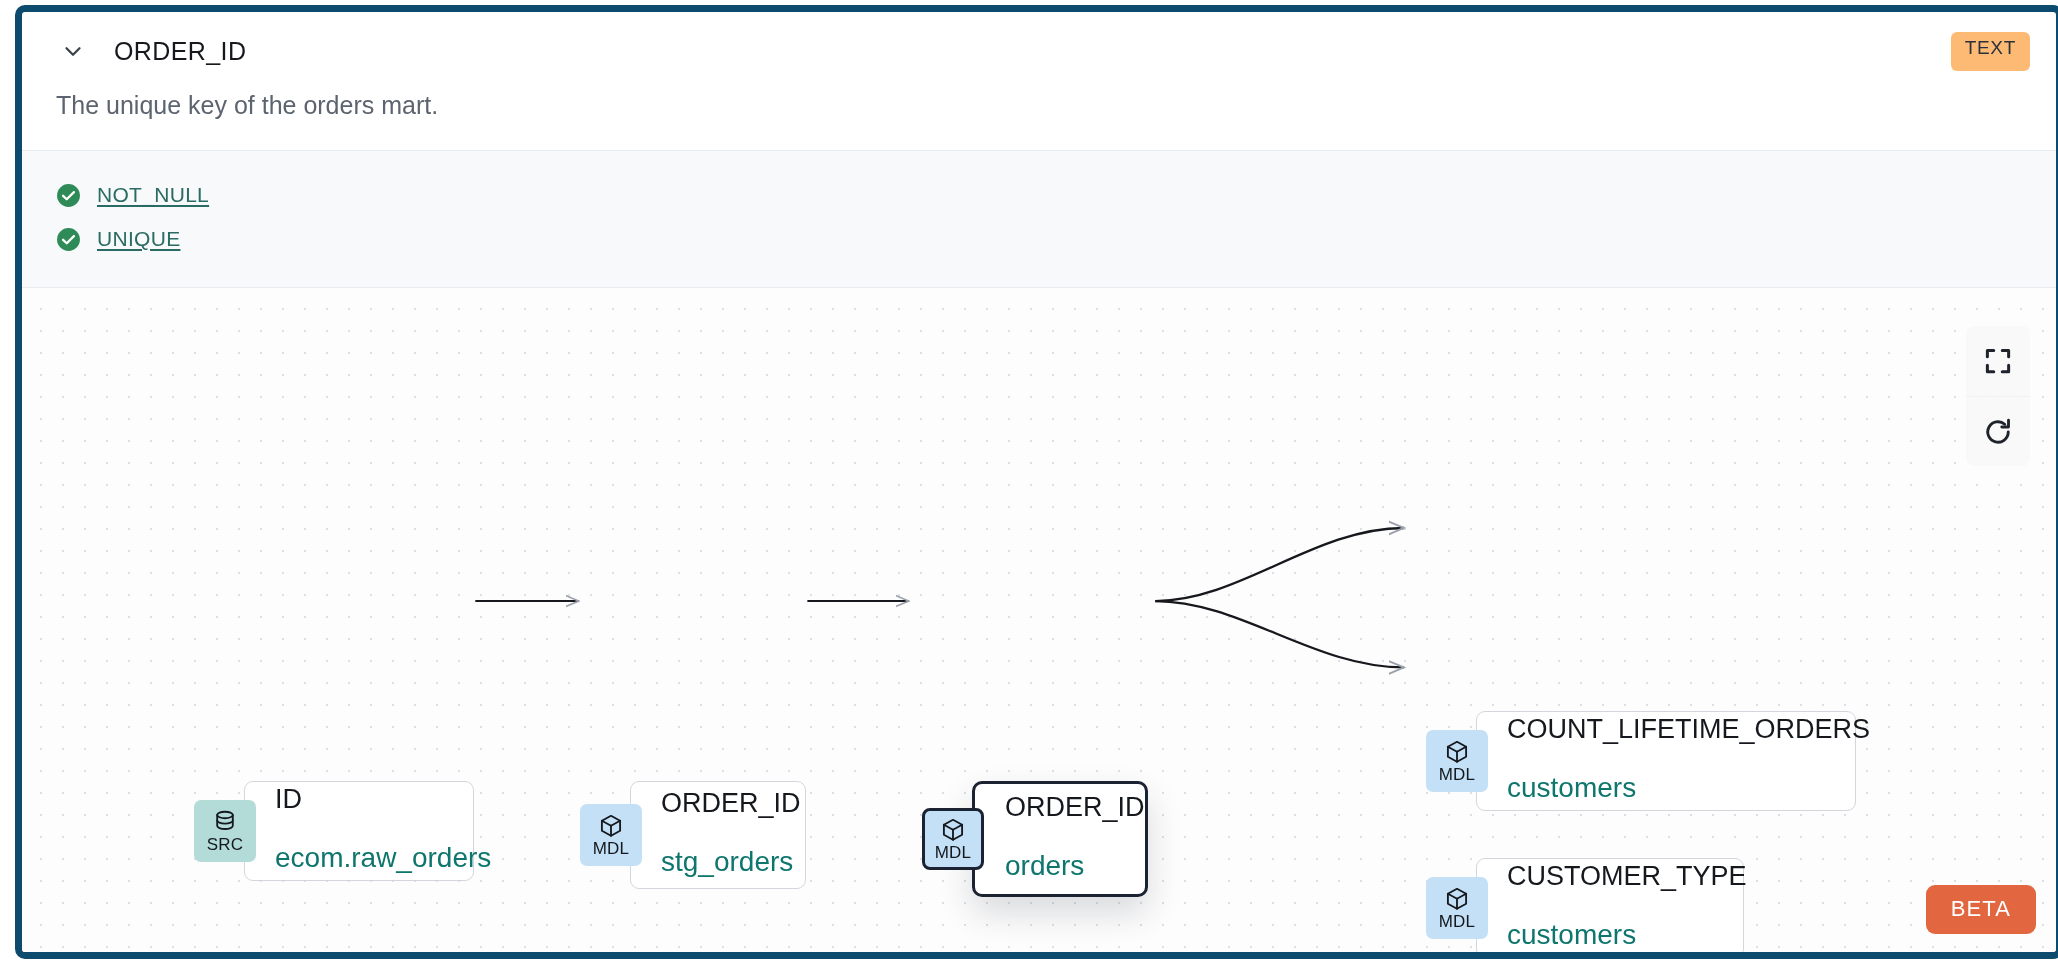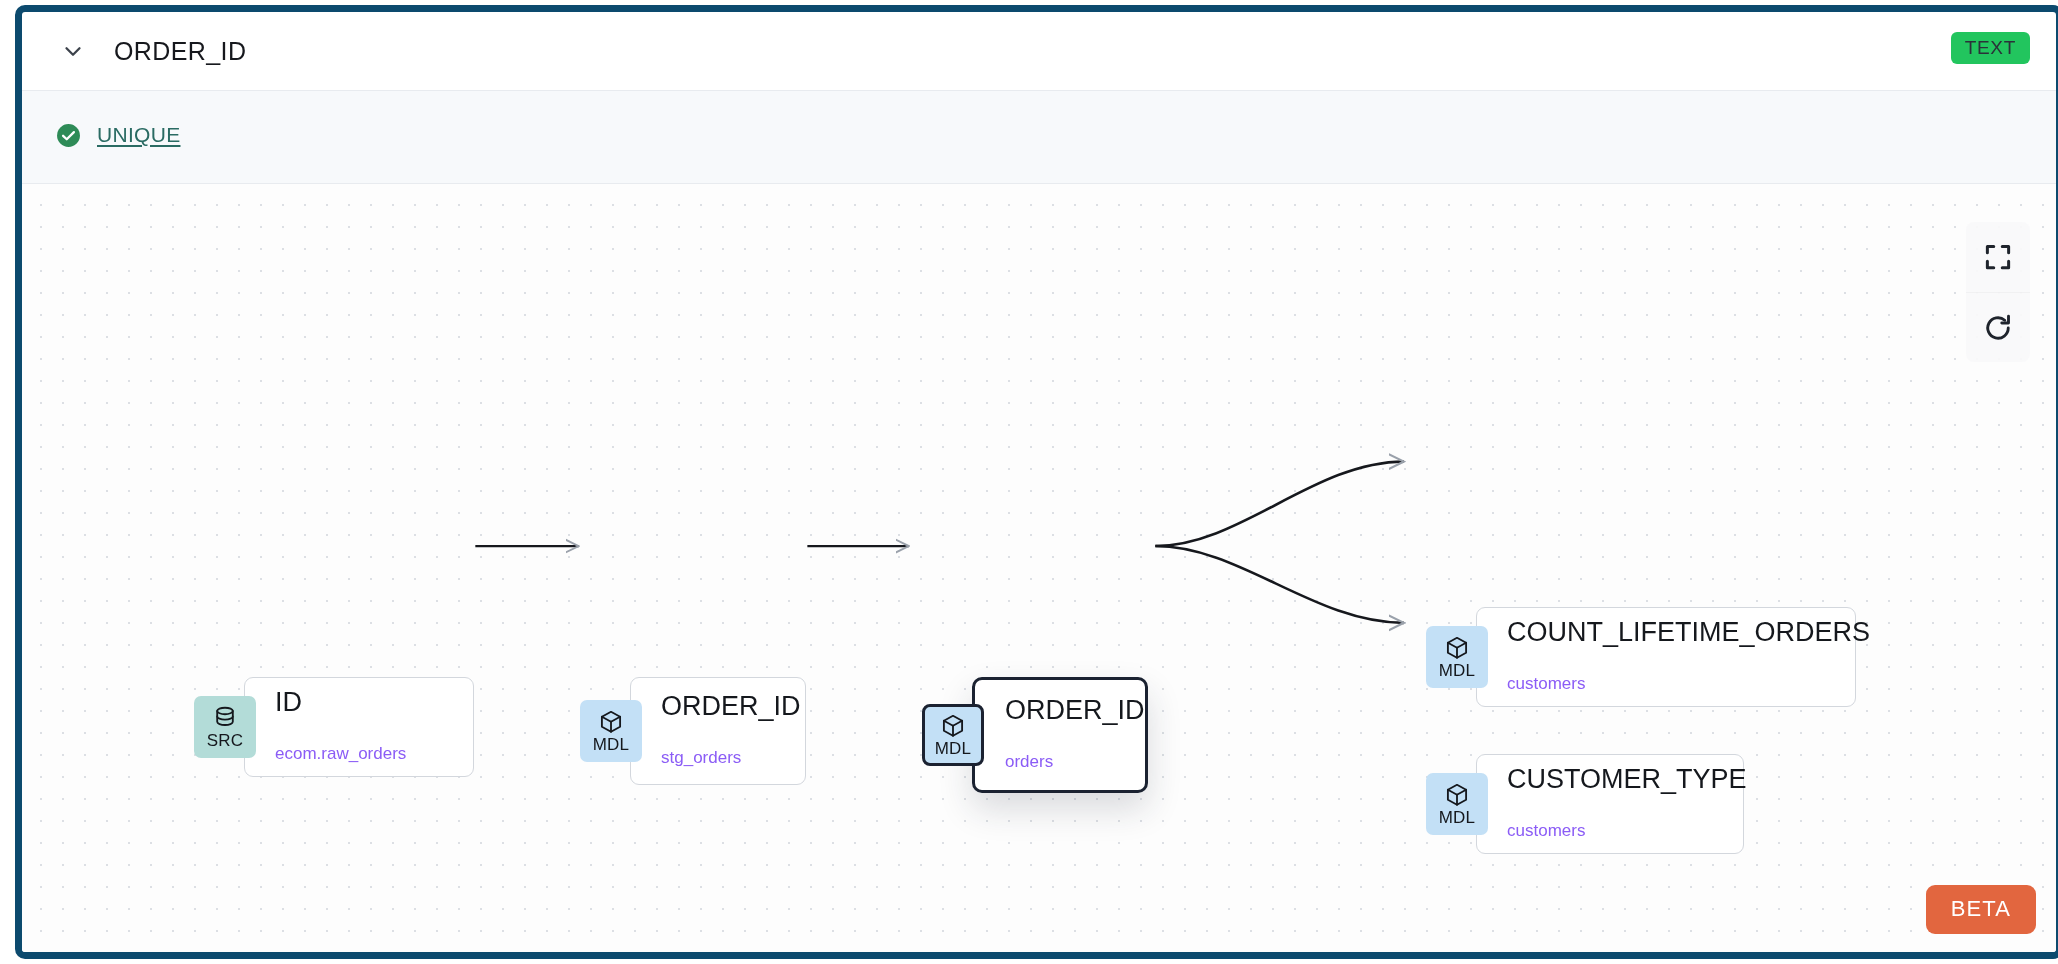--- a/index.html
+++ b/index.html
@@ -58,25 +58,25 @@
     font-size: 25px;
     letter-spacing: 0.4px;
     color: #16181d;
     font-family: "Liberation Sans", sans-serif;
     white-space: nowrap;
   }
   .type-badge {
     position: absolute;
     right: 26px;
     top: 20px;
-    background: #22c55e;
+    background: #fdba74;
     color: #2b3139;
     font-size: 19px;
     letter-spacing: 0.7px;
-    padding: 6px 14px 7px;
+    padding: 6px 14px 14px;
     border-radius: 6px;
     line-height: 1;
   }
 
   
   .description {
     flex: 0 0 auto;
     padding: 0 34px 30px 34px;
     font-size: 25px;
     color: #5c6470;
@@ -175,22 +175,22 @@
     z-index: 0;
     gap: 14px;
   }
   .node-name {
     font-size: 27px;
     color: #15181d;
     line-height: 1.15;
     white-space: nowrap;
   }
   .node-sub {
-    font-size: 17px;
-    color: #8b5cf6;
+    font-size: 28px;
+    color: #0f766e;
     line-height: 1.3;
     margin-top: 11px;
     white-space: nowrap;
   }
   
   .node.selected .node-badge {
     border: 3px solid #1b2231;
     border-radius: 8px;
   }
   .node.selected .node-body {
@@ -248,22 +248,30 @@
     <div class="header">
       <div class="chevron-btn">
         <svg width="26" height="26" viewBox="0 0 24 24" fill="none" stroke="#3d434c" stroke-width="2.1" stroke-linecap="round" stroke-linejoin="round">
           <polyline points="6,9.5 12,15.5 18,9.5"></polyline>
         </svg>
       </div>
       <div class="col-title">ORDER_ID</div>
       <div class="type-badge">TEXT</div>
     </div>
 
+    <div class="description">The unique key of the orders mart.</div>
 
     <div class="tests">
+      <div class="test-row">
+        <svg class="check-icon" viewBox="0 0 24 24">
+          <circle cx="12" cy="12" r="11" fill="#2e8b57"></circle>
+          <polyline points="6.8,12.3 10.3,15.6 17.2,8.8" fill="none" stroke="#ffffff" stroke-width="2.2" stroke-linecap="round" stroke-linejoin="round"></polyline>
+        </svg>
+        <span class="test-link">NOT_NULL</span>
+      </div>
       <div class="test-row">
         <svg class="check-icon" viewBox="0 0 24 24">
           <circle cx="12" cy="12" r="11" fill="#2e8b57"></circle>
           <polyline points="6.8,12.3 10.3,15.6 17.2,8.8" fill="none" stroke="#ffffff" stroke-width="2.2" stroke-linecap="round" stroke-linejoin="round"></polyline>
         </svg>
         <span class="test-link">UNIQUE</span>
       </div>
     </div>
 
     <div class="canvas">

